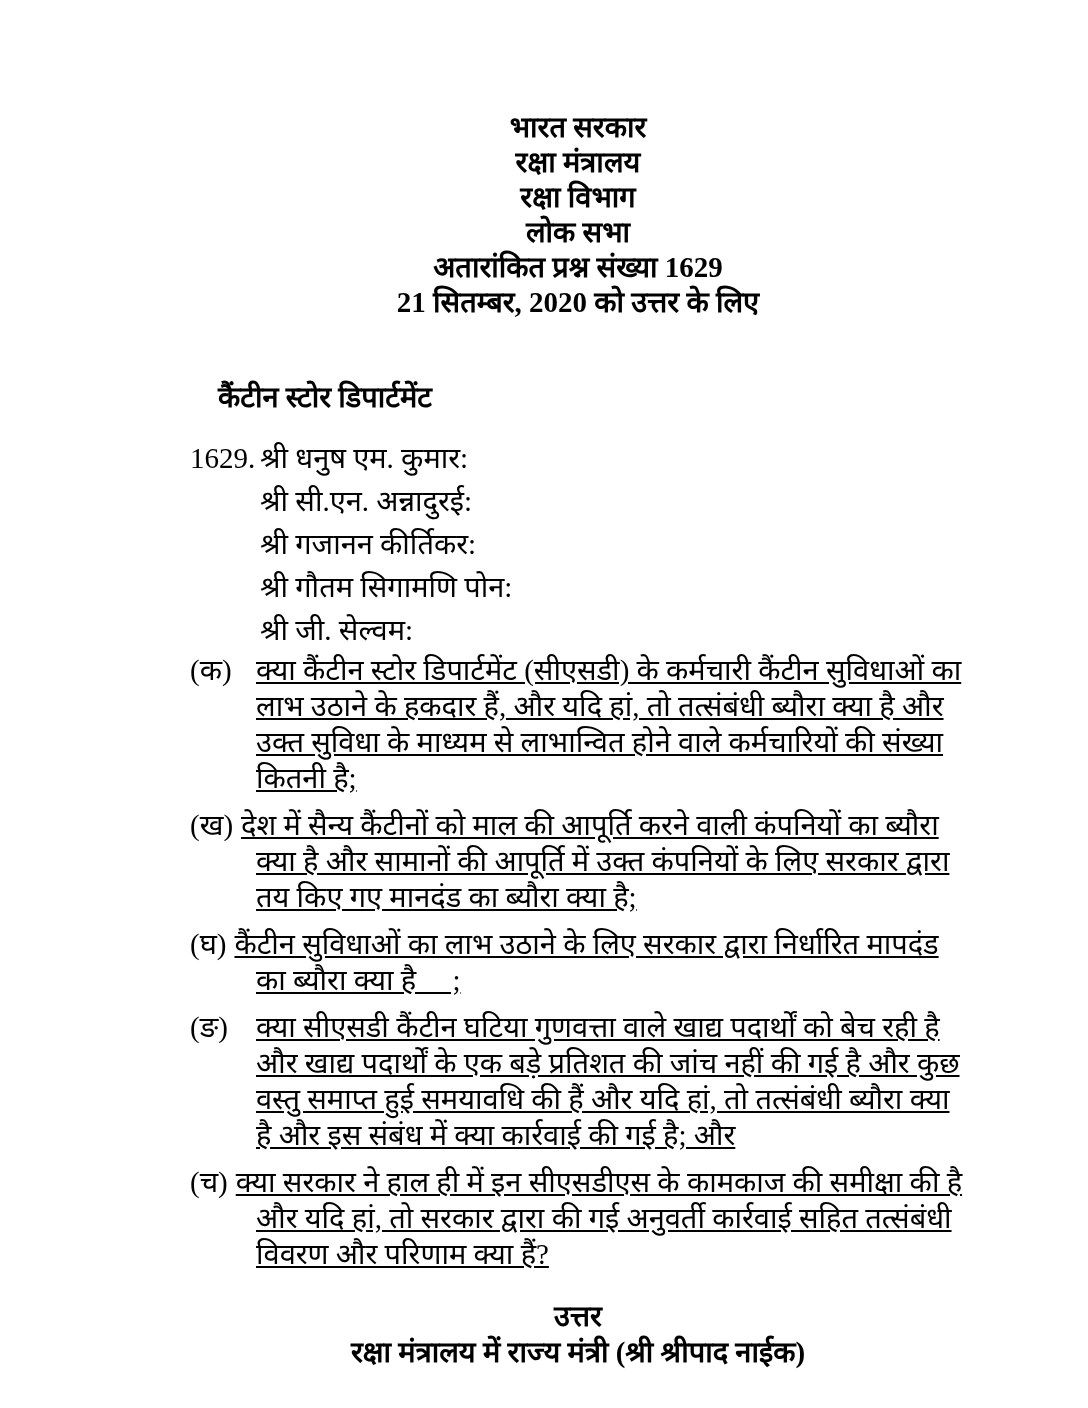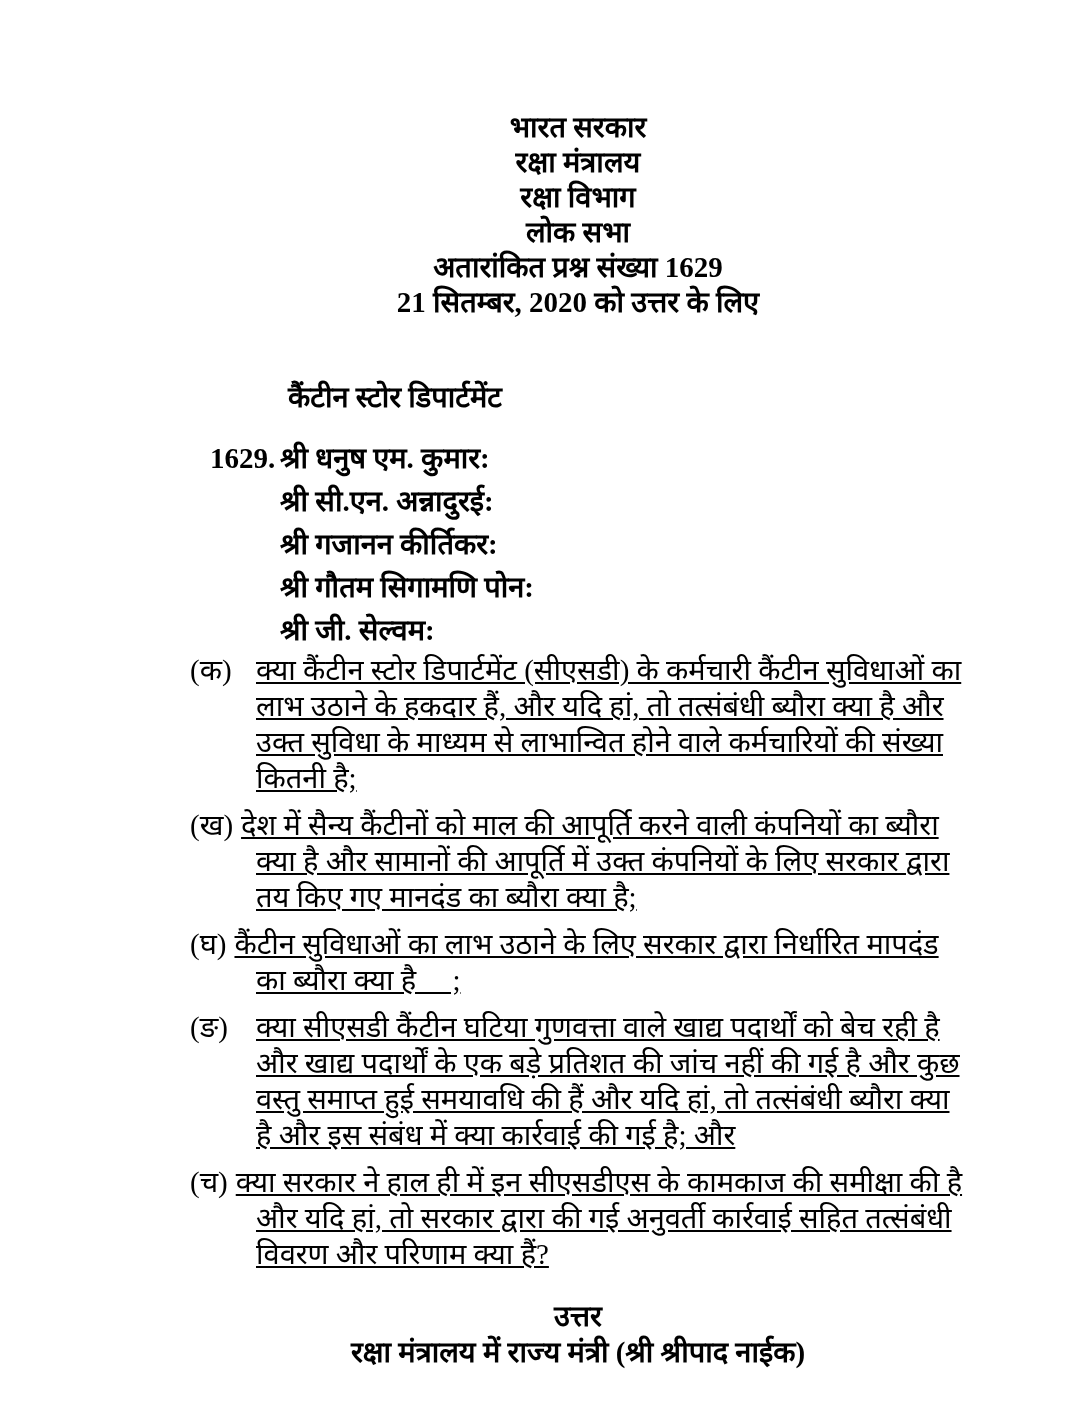--- a/index.html
+++ b/index.html
@@ -21,28 +21,27 @@
   .doc-header {
     text-align: center;
     font-weight: bold;
     line-height: 35px;
   }
   .doc-header .h-line {
     white-space: pre-wrap;
   }
   .subject {
     margin-top: 56px;
-    margin-left: 98px;
+    margin-left: 28px;
     font-weight: bold;
   }
   .question-block {
     display: flex;
     margin-top: 22px;
-    font-weight: bold;
-    margin-left: 20px;
+    font-weight: normal;
   }
   .qnum {
     flex: 0 0 70px;
     line-height: 43px;
   }
   .members {
     flex: 1 1 auto;
   }
   .member {
     line-height: 43px;

